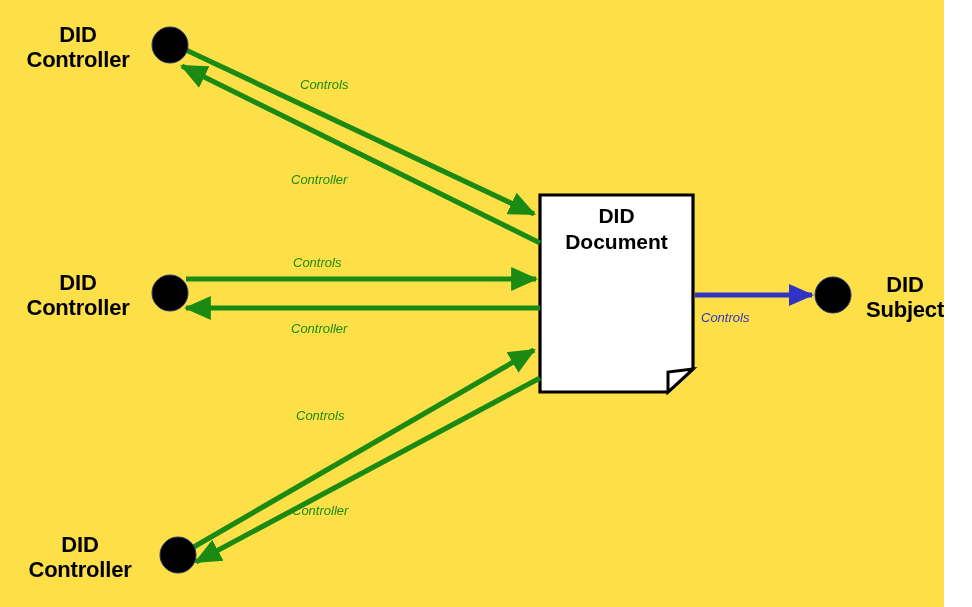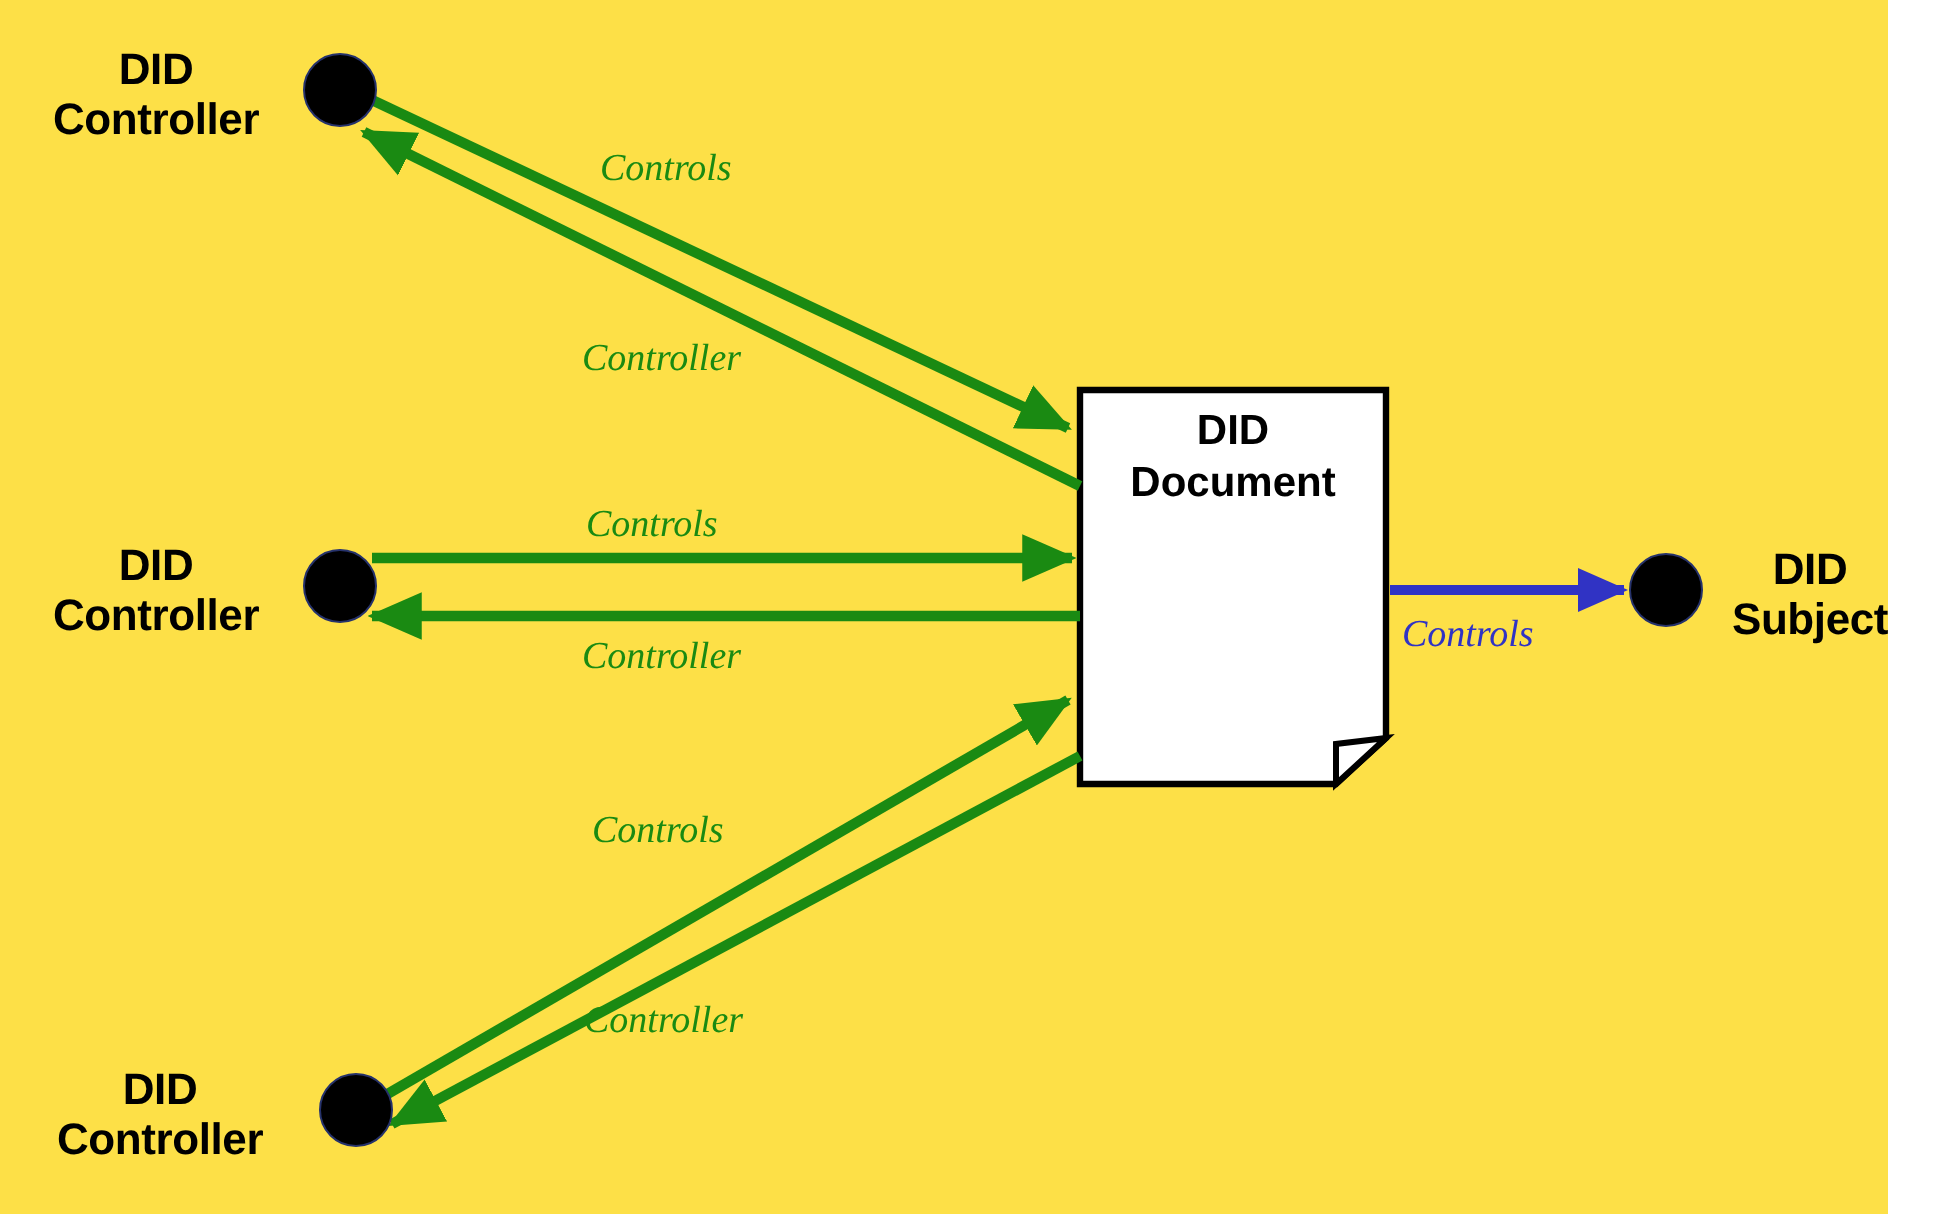--- a/index.html
+++ b/index.html
@@ -39,23 +39,23 @@
     font-family: "Liberation Sans", sans-serif;
     font-weight: bold;
     font-size: 21px;
     line-height: 26px;
     color: #000000;
     text-align: center;
     white-space: pre-line;
   }
   .edge-label {
     position: absolute;
-    font-family: Liberation Serif, serif;
+    font-family: Liberation Sans, sans-serif;
     font-style: italic;
-    font-size: 19px;
+    font-size: 13px;
     line-height: 22px;
     white-space: nowrap;
   }
   .edge-label.green { color: #1a8a12; }
   .edge-label.blue  { color: #3033c4; }
 </style>
 </head>
 <body>
 
 <div id="diagram-root">

